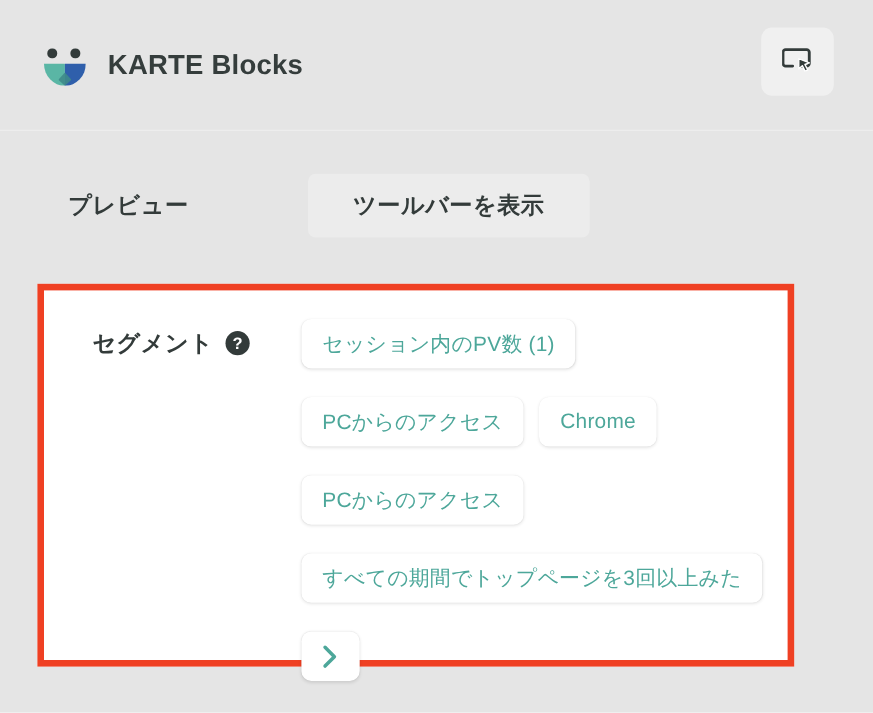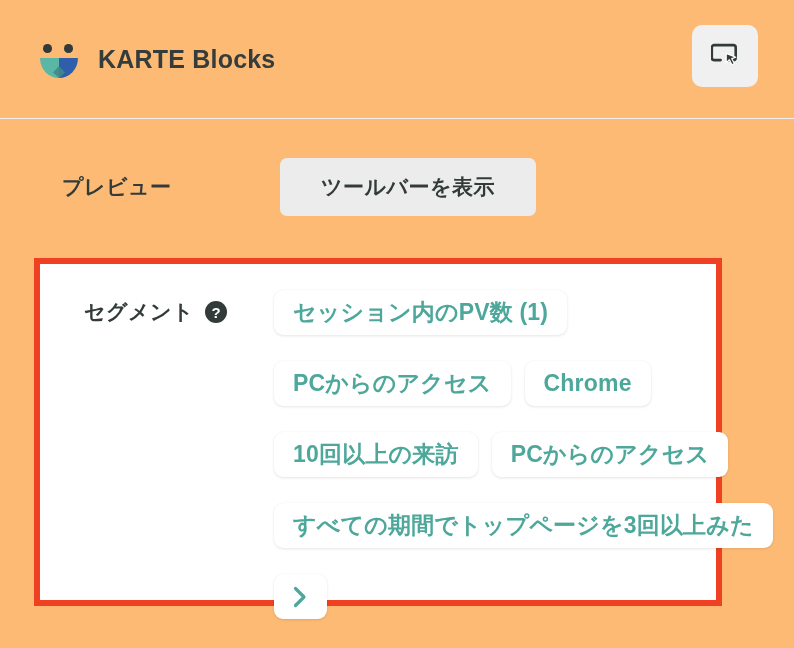--- a/index.html
+++ b/index.html
@@ -9,21 +9,21 @@
     height: 648px;
     background: #ffffff;
     font-family: "Liberation Sans", "DejaVu Sans", sans-serif;
     overflow: hidden;
   }
 
   .app {
     position: relative;
     width: 794px;
     height: 648px;
-    background: #fdba74;
+    background: #e5e5e5;
   }
 
   
   .header {
     position: relative;
     height: 119px;
     border-bottom: 1px solid #eeeeee;
     display: flex;
     align-items: center;
     padding: 0 36px 0 38px;
@@ -209,22 +209,22 @@
   }
 
   .chip {
     background: #ffffff;
     border: none;
     border-radius: 9px;
     height: 45px;
     padding: 0 19px;
     display: inline-flex;
     align-items: center;
-    font-size: 23px;
-    font-weight: bold;
+    font-size: 19px;
+    font-weight: normal;
     color: #4da79a;
     font-family: "Liberation Sans", "DejaVu Sans", sans-serif;
     box-shadow: 0 1px 3px rgba(0,0,0,0.10), 0 0 1px rgba(0,0,0,0.06);
     white-space: nowrap;
     cursor: pointer;
     letter-spacing: .2px;
   }
 
   .chip-next {
     width: 53px;
@@ -284,21 +284,20 @@
 
       <div class="chips">
 
         <button class="chip">セッション内のPV数 (1)</button>
         <span class="force-break"></span>
 
         <button class="chip">PCからのアクセス</button>
         <button class="chip">Chrome</button>
         <span class="force-break"></span>
 
-        <button class="chip">10回以上の来訪</button>
         <button class="chip">PCからのアクセス</button>
         <span class="force-break"></span>
 
         <button class="chip">すべての期間でトップページを3回以上みた</button>
         <span class="force-break"></span>
 
 
         <button class="chip chip-next">
           <span>
             <svg width="15" height="22" viewBox="0 0 15 22" fill="none" xmlns="http://www.w3.org/2000/svg">

